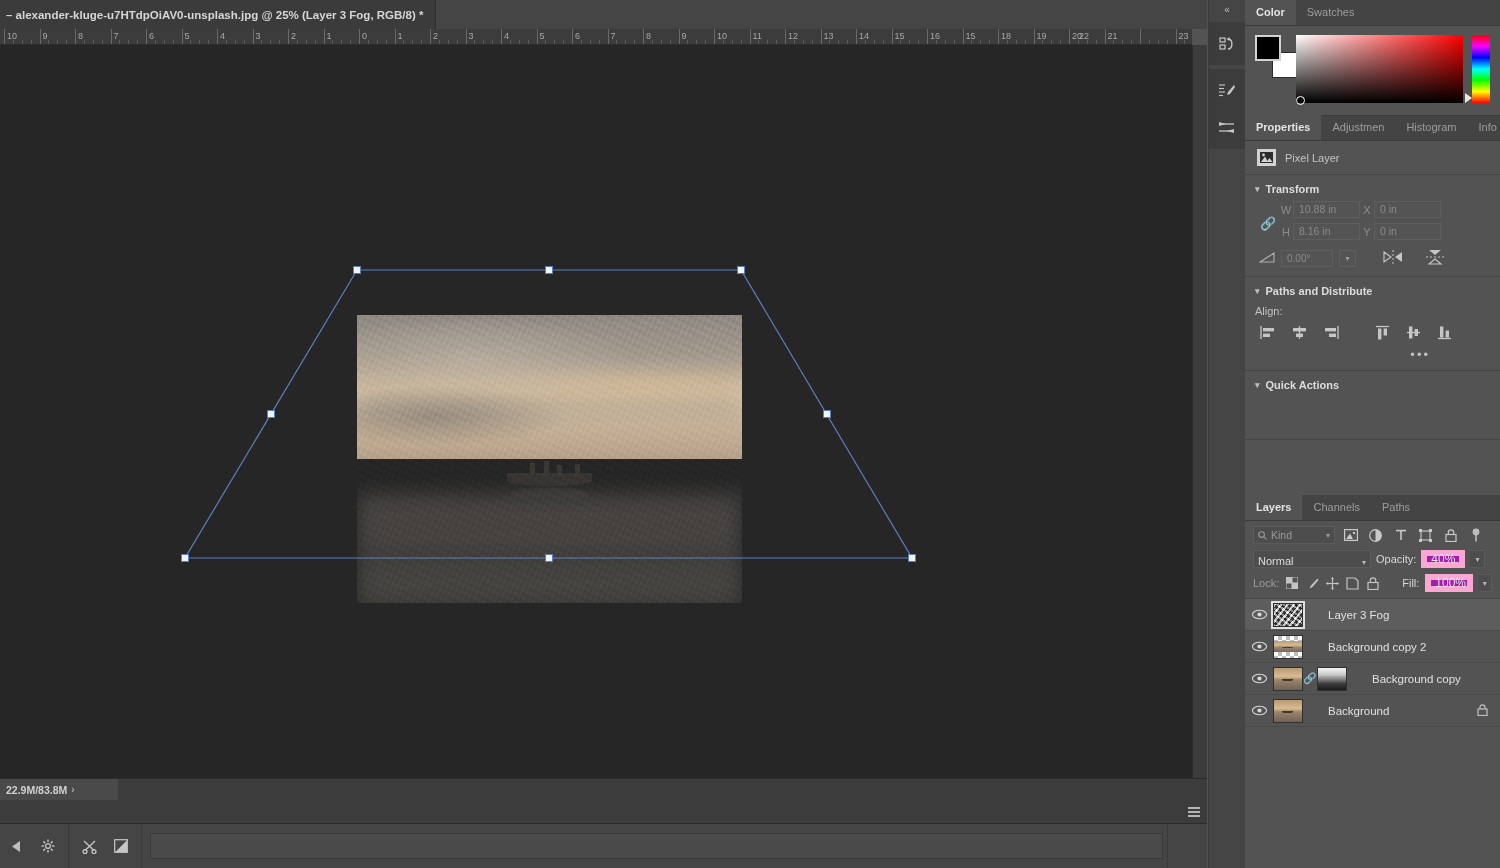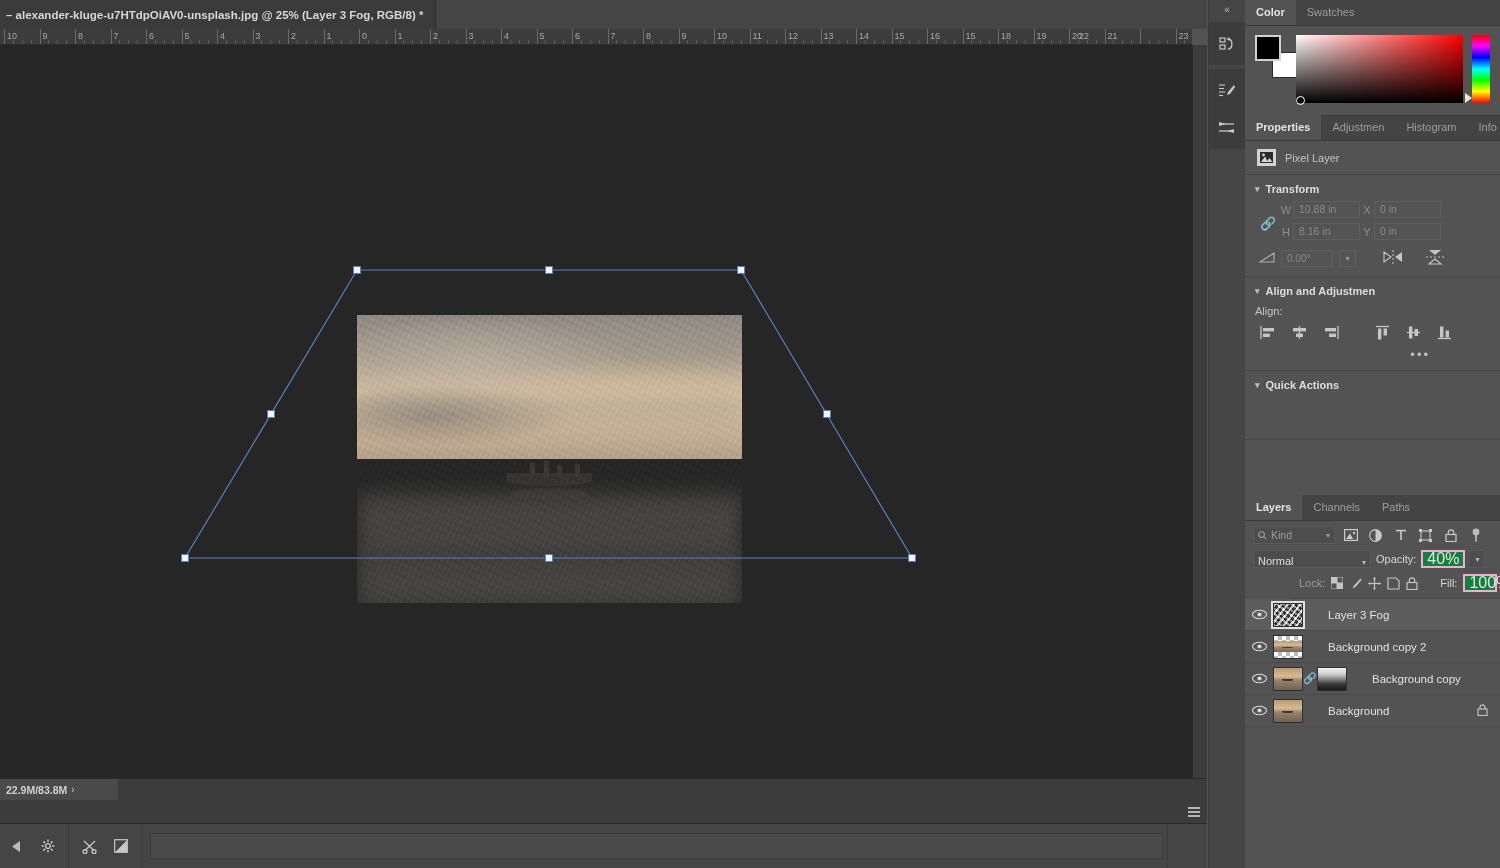--- a/index.html
+++ b/index.html
@@ -280,29 +280,29 @@
   .kind-caret { margin-left: auto; font-size: 8px; }
   .fil-ic { width: 19px; height: 18px; display: flex; align-items: center; justify-content: center; color: #c9c9c9; }
   .blendrow { display: flex; align-items: center; gap: 5px; padding: 2px 8px 4px; }
   .blend-sel {
     width: 118px; height: 18px; background: #4d4d4d; border: 1px solid #5b5b5b;
     display: flex; align-items: flex-end; padding: 0 4px; color: #dcdcdc; font-size: 11px;
   }
   .blend-caret { margin-left: auto; font-size: 8px; color: #b5b5b5; }
   .lbl-small { color: #d6d6d6; font-size: 11px; }
   .val-box {
-    height: 18px; background: #15803d; border: 2px solid #f9a8d4;
-    color: #e2e2e2; font-size: 16px; display: flex; align-items: center;
+    height: 18px; background: #a21caf; border: 6px solid #f9a8d4;
+    color: #e2e2e2; font-size: 12px; display: flex; align-items: center;
     padding: 0 4px; min-width: 34px; justify-content: flex-start;
   }
   .tiny-caret {
     width: 15px; height: 18px; background: #4d4d4d; border: 1px solid #5b5b5b; border-left: none;
     display: flex; align-items: center; justify-content: center; color: #b5b5b5; font-size: 8px;
   }
-  .lockrow { display: flex; align-items: center; gap: 6px; padding: 2px 8px 6px; border-bottom: 1px solid #464646; margin-left: 46px; }
+  .lockrow { display: flex; align-items: center; gap: 6px; padding: 2px 8px 6px; border-bottom: 1px solid #464646; }
   .lock-ic { width: 16px; height: 16px; display: flex; align-items: center; justify-content: center; color: #c4c4c4; }
 
   .layer-row {
     height: 32px; display: flex; align-items: center;
     border-bottom: 1px solid #4a4a4a; position: relative;
   }
   .layer-row.selected { background: #5d5d5d; }
   .eye { width: 28px; display: flex; align-items: center; justify-content: center; }
   .thumb {
     width: 30px; height: 24px; border: 1px solid #2f2f2f; overflow: hidden; position: relative;
@@ -743,21 +743,21 @@
             <line x1="0" y1="9" x2="18" y2="9" stroke="#c6c6c6" stroke-width="1" stroke-dasharray="2,2"></line>
             <polygon points="3,16 15,16 9,11" fill="none" stroke="#c6c6c6" stroke-width="1.1"></polygon>
           </svg>
         </span>
       </div>
     </div>
 
     <div class="sect">
       <div class="sect-title">
         <span class="chev">▾</span>
-        <span>Align and Adjustmen</span>
+        <span>Paths and Distribute</span>
       </div>
       <div class="align-label">Align:</div>
       <div class="align-row">
         <div class="al-btn">
           <svg width="17" height="15" viewBox="0 0 17 15">
             <line x1="1" y1="1" x2="1" y2="14" stroke="#c6c6c6" stroke-width="1.3"></line>
             <rect x="3" y="3" width="11" height="3.4" fill="#c6c6c6"></rect>
             <rect x="3" y="8.6" width="7" height="3.4" fill="#c6c6c6"></rect>
           </svg>
         </div>

